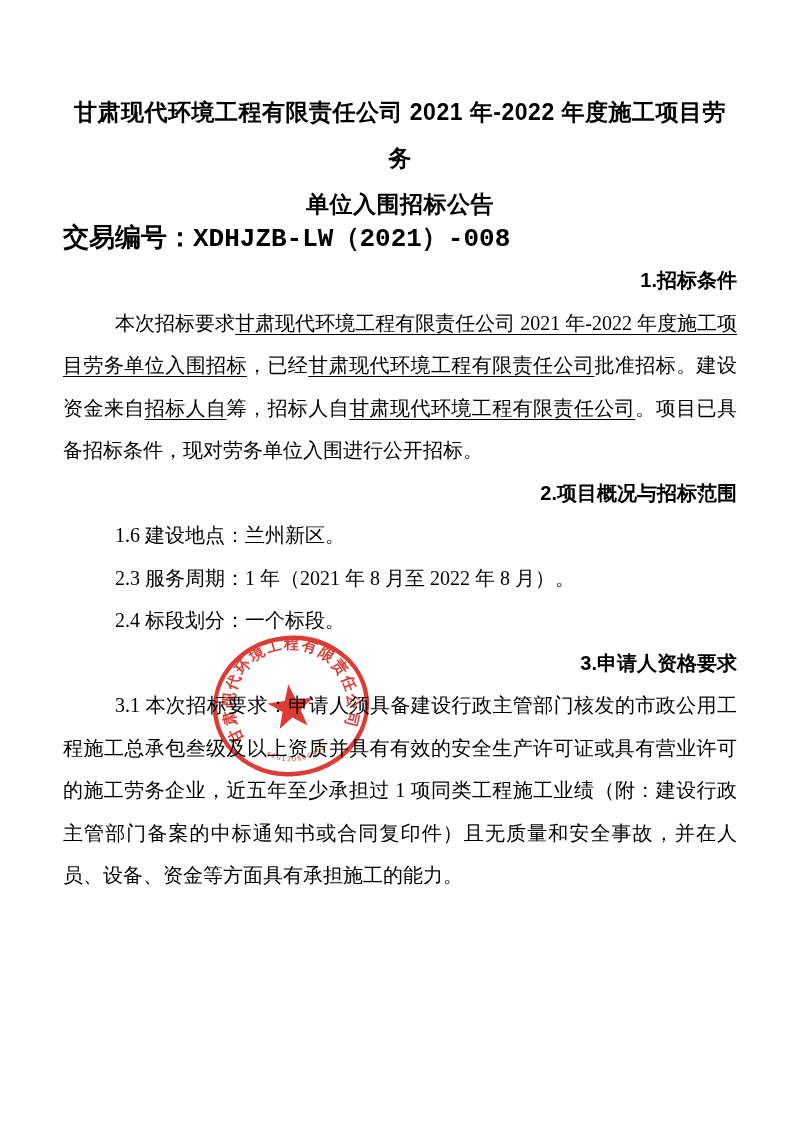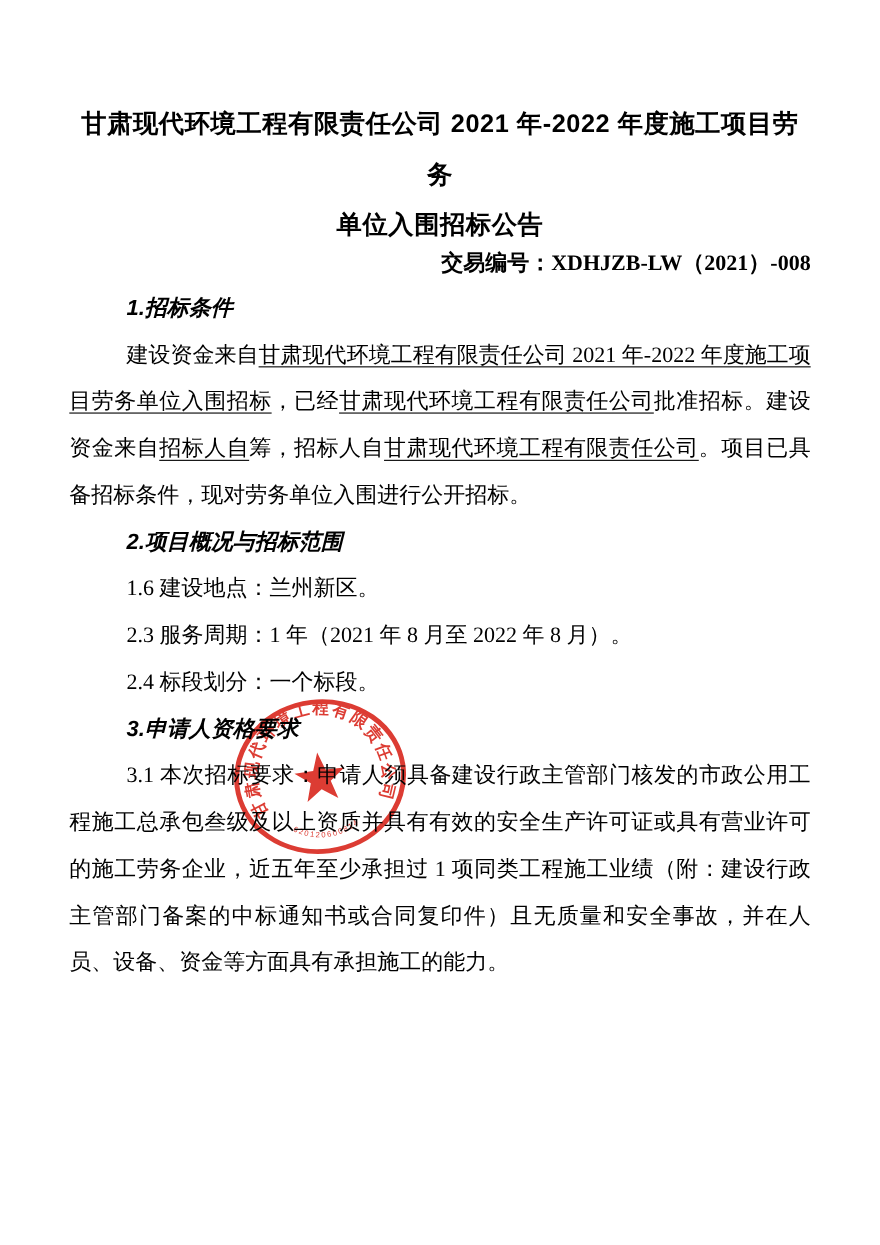--- a/index.html
+++ b/index.html
@@ -22,39 +22,38 @@
   .title {
     padding-top: 89px;
     font-family: "Liberation Sans", sans-serif;
     font-weight: bold;
     font-size: 23px;
     line-height: 46px;
     text-align: center;
     letter-spacing: 0.5px;
   }
   .trans {
-    font-family: Liberation Serif, serif;
+    font-family: Liberation Mono, monospace;
     font-weight: bold;
-    font-size: 20px;
+    font-size: 26px;
     line-height: 24px;
-    text-align: right;
+    text-align: left;
   }
   .content { margin-top: 8px; }
   .blk {
     margin: 0;
     font-size: 20px;
     line-height: 42.5px;
     text-align: justify;
     text-indent: 52px;
   }
   .blk.heading {
     font-family: "Liberation Sans", sans-serif;
     font-weight: bold;
-    text-align: left;
-    font-style: italic;
+    text-align: right;
   }
   .u {
     text-decoration: underline;
     text-underline-offset: 4px;
     text-decoration-thickness: 1px;
   }
   .seal {
     position: absolute;
     left: 209px;
     top: 624px;
@@ -82,21 +81,21 @@
 
 <div class="page">
   <div class="doc">
     <div class="title">
       <div>甘肃现代环境工程有限责任公司 2021 年-2022 年度施工项目劳务</div>
       <div>单位入围招标公告</div>
     </div>
     <div class="trans">交易编号：XDHJZB-LW（2021）-008</div>
     <div class="content">
         <p class="blk heading"><span>1.招标条件</span></p>
-        <p class="blk para"><span>建设资金来自</span><span class="u">甘肃现代环境工程有限责任公司 2021 年-2022 年度施工项目劳务单位入围招标</span><span>，已经</span><span class="u">甘肃现代环境工程有限责任公司</span><span>批准招标。建设资金来自</span><span class="u">招标人自</span><span>筹，招标人自</span><span class="u">甘肃现代环境工程有限责任公司</span><span>。项目已具备招标条件，现对劳务单位入围进行公开招标。</span></p>
+        <p class="blk para"><span>本次招标要求</span><span class="u">甘肃现代环境工程有限责任公司 2021 年-2022 年度施工项目劳务单位入围招标</span><span>，已经</span><span class="u">甘肃现代环境工程有限责任公司</span><span>批准招标。建设资金来自</span><span class="u">招标人自</span><span>筹，招标人自</span><span class="u">甘肃现代环境工程有限责任公司</span><span>。项目已具备招标条件，现对劳务单位入围进行公开招标。</span></p>
         <p class="blk heading"><span>2.项目概况与招标范围</span></p>
         <p class="blk para"><span>1.6 建设地点：兰州新区。</span></p>
         <p class="blk para"><span>2.3 服务周期：1 年（2021 年 8 月至 2022 年 8 月）。</span></p>
         <p class="blk para"><span>2.4 标段划分：一个标段。</span></p>
         <p class="blk heading"><span>3.申请人资格要求</span></p>
         <p class="blk para"><span>3.1 本次招标要求：申请人须具备建设行政主管部门核发的市政公用工程施工总承包叁级及以上资质并具有有效的安全生产许可证或具有营业许可的施工劳务企业，近五年至少承担过 1 项同类工程施工业绩（附：建设行政主管部门备案的中标通知书或合同复印件）且无质量和安全事故，并在人员、设备、资金等方面具有承担施工的能力。</span></p>
       </div>
   </div>
 
   <div class="seal">

